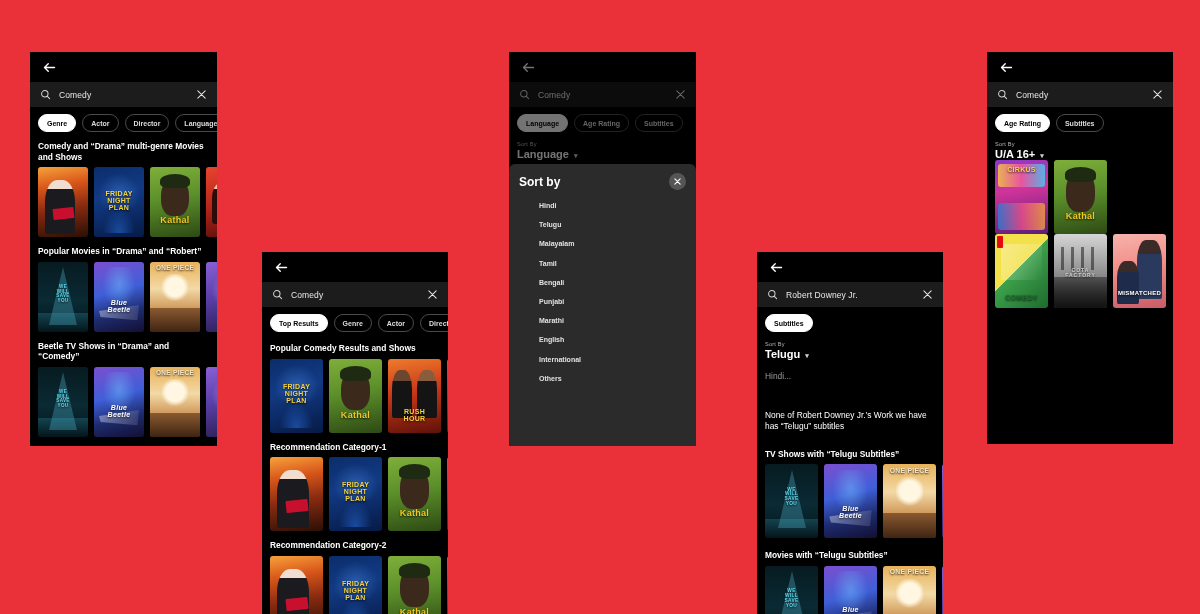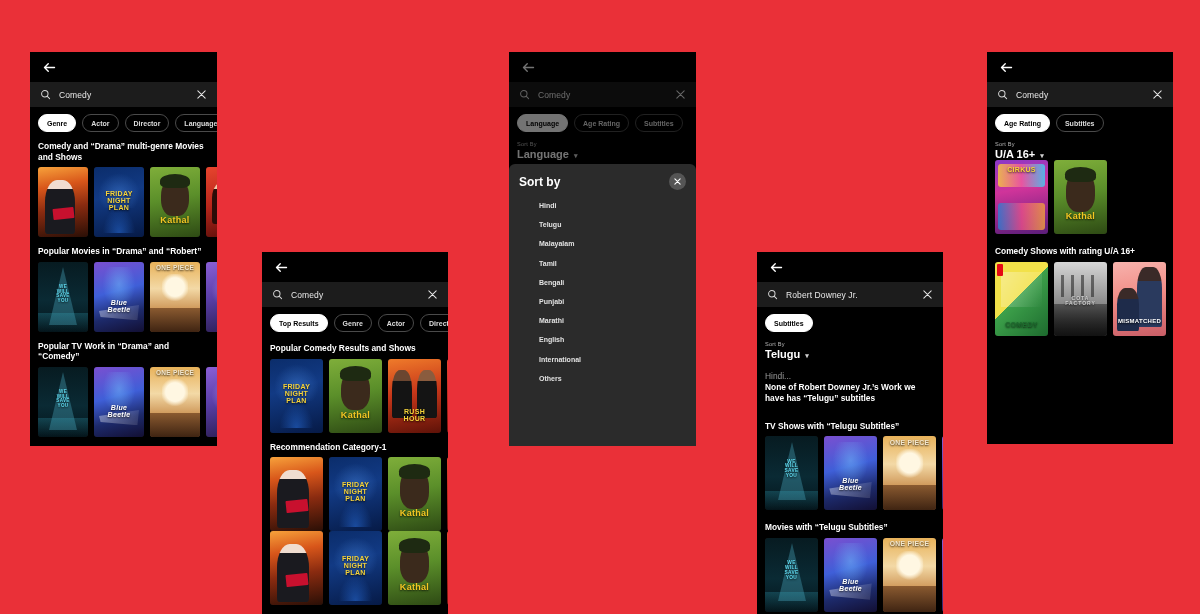--- a/index.html
+++ b/index.html
@@ -43,21 +43,21 @@
   .sort-label { font-size:5.6px; color:#b6b6b6; letter-spacing:.2px; margin-bottom:1px;}
   .sort-value { font-size:11px; color:#fff; font-weight:700; display:flex; align-items:baseline; gap:5px;}
   .caret { font-size:7px; color:#cfcfcf; }
 
   
   .sec-title {
     font-size: 8.4px; color:#fff; font-weight:700; line-height:1.25;
     padding: 9px 8px 5px 8px;
   }
   .oops { font-size:8.4px; color:#9a9a9a; font-weight:400; padding: 11px 8px 0 8px;}
-  .oops-msg { font-size:8.4px; color:#fff; font-weight:700; line-height:1.28; padding: 1px 8px 0 8px;}
+  .oops-msg { font-size:8.4px; color:#fff; font-weight:400; line-height:1.28; padding: 1px 8px 0 8px; margin-top: 28px;}
 
   .rail { display:flex; gap:6px; padding-left:8px; }
   .poster { flex:0 0 auto; border-radius:3px; overflow:hidden; position:relative; background:#111; }
 
   
   .p-inner { position:absolute; inset:0; }
   .p-label {
     position:absolute; left:0; right:0; text-align:center;
     font-weight:800; letter-spacing:.3px; text-shadow:0 1px 2px rgba(0,0,0,.8);
     line-height:1.0;
@@ -232,21 +232,21 @@
         </div>
       <div class="poster" style="width:50px;height:70px">
           <div class="p-inner art-onepiece"></div>
           <div class="p-label" style="top:5%;font-size:6.5px;color:#f2e6cd">ONE PIECE</div>
         </div>
       <div class="poster" style="width:50px;height:70px">
           <div class="p-inner art-purple"></div>
         </div>
     </div>
 
-    <div class="sec-title">Popular TV Work in “Drama” and “Comedy”</div>
+    <div class="sec-title">Beetle TV Shows in “Drama” and “Comedy”</div>
     <div class="rail">
       <div class="poster" style="width:50px;height:70px">
           <div class="p-inner art-eiffel"></div>
           <div class="p-label" style="top:34%;font-size:4.6px;color:#5fd9ef">WE<br>WILL<br>SAVE<br>YOU</div>
         </div>
       <div class="poster" style="width:50px;height:70px">
           <div class="p-inner art-blue"></div>
           <div class="p-label" style="bottom:26%;font-size:7px;color:#fff;font-style:italic">Blue<br>Beetle</div>
         </div>
       <div class="poster" style="width:50px;height:70px">
@@ -319,20 +319,21 @@
         </div>
       <div class="poster" style="width:53px;height:74px">
           <div class="p-inner art-kathal"></div>
           <div class="p-label" style="bottom:17%;font-size:9px;color:#f3c623">Kathal</div>
         </div>
       <div class="poster" style="width:53px;height:74px">
           <div class="p-inner art-red"></div>
         </div>
     </div>
 
+    <div class="sec-title">Recommendation Category-2</div>
     <div class="rail">
       <div class="poster" style="width:53px;height:74px">
           <div class="p-inner art-tux"></div>
         </div>
       <div class="poster" style="width:53px;height:74px">
           <div class="p-inner art-fnp"></div>
           <div class="p-label" style="top:33%;font-size:7px;color:#f5d33b">FRIDAY<br>NIGHT<br>PLAN</div>
         </div>
       <div class="poster" style="width:53px;height:74px">
           <div class="p-inner art-kathal"></div>
@@ -516,21 +517,20 @@
       <div class="poster" style="width:53px;height:74px">
           <div class="p-inner art-cirkus"></div>
           <div class="p-label" style="top:8%;font-size:7px;color:#f5d33b">CIRKUS</div>
         </div>
       <div class="poster" style="width:53px;height:74px">
           <div class="p-inner art-kathal"></div>
           <div class="p-label" style="bottom:17%;font-size:9px;color:#f3c623">Kathal</div>
         </div>
     </div>
 
-    <div class="sec-title" style="padding-top:12px">Comedy Shows with rating U/A 16+</div>
     <div class="rail">
       <div class="poster" style="width:53px;height:74px">
           <div class="p-inner art-cpl"></div>
           <div class="netflix-n"></div>
           <div class="p-label" style="bottom:10%;font-size:7px;color:#1d6b2e">COMEDY</div>
         </div>
       <div class="poster" style="width:53px;height:74px">
           <div class="p-inner art-bw"></div>
           <div class="p-label" style="top:46%;font-size:5px;color:#cfcfcf;letter-spacing:1px">COTA<br>FACTORY</div>
         </div>

